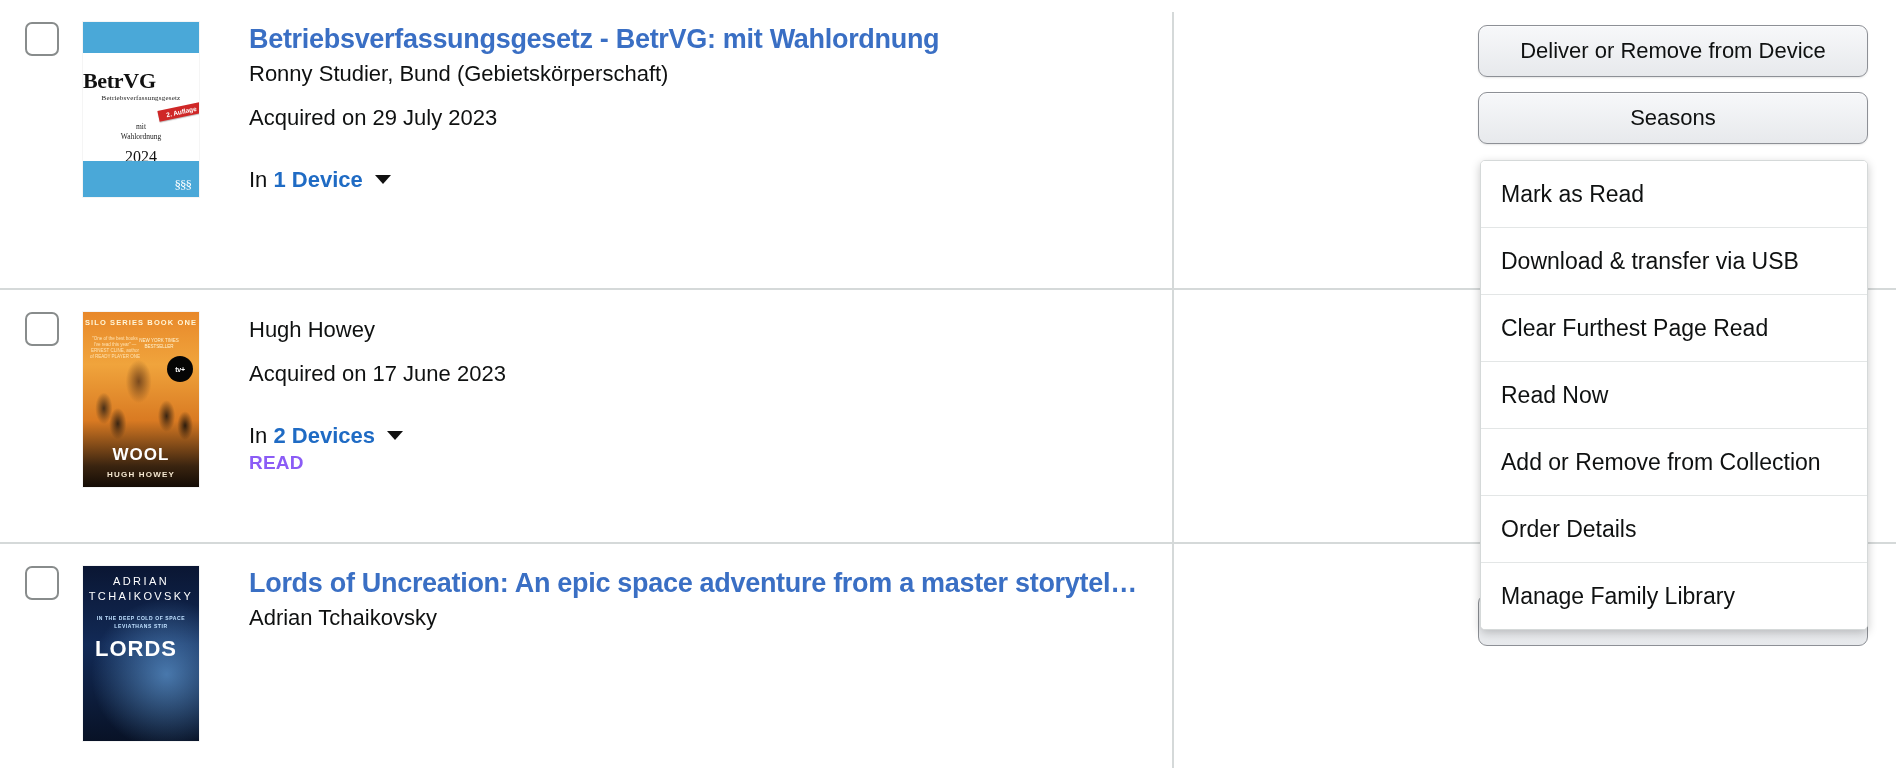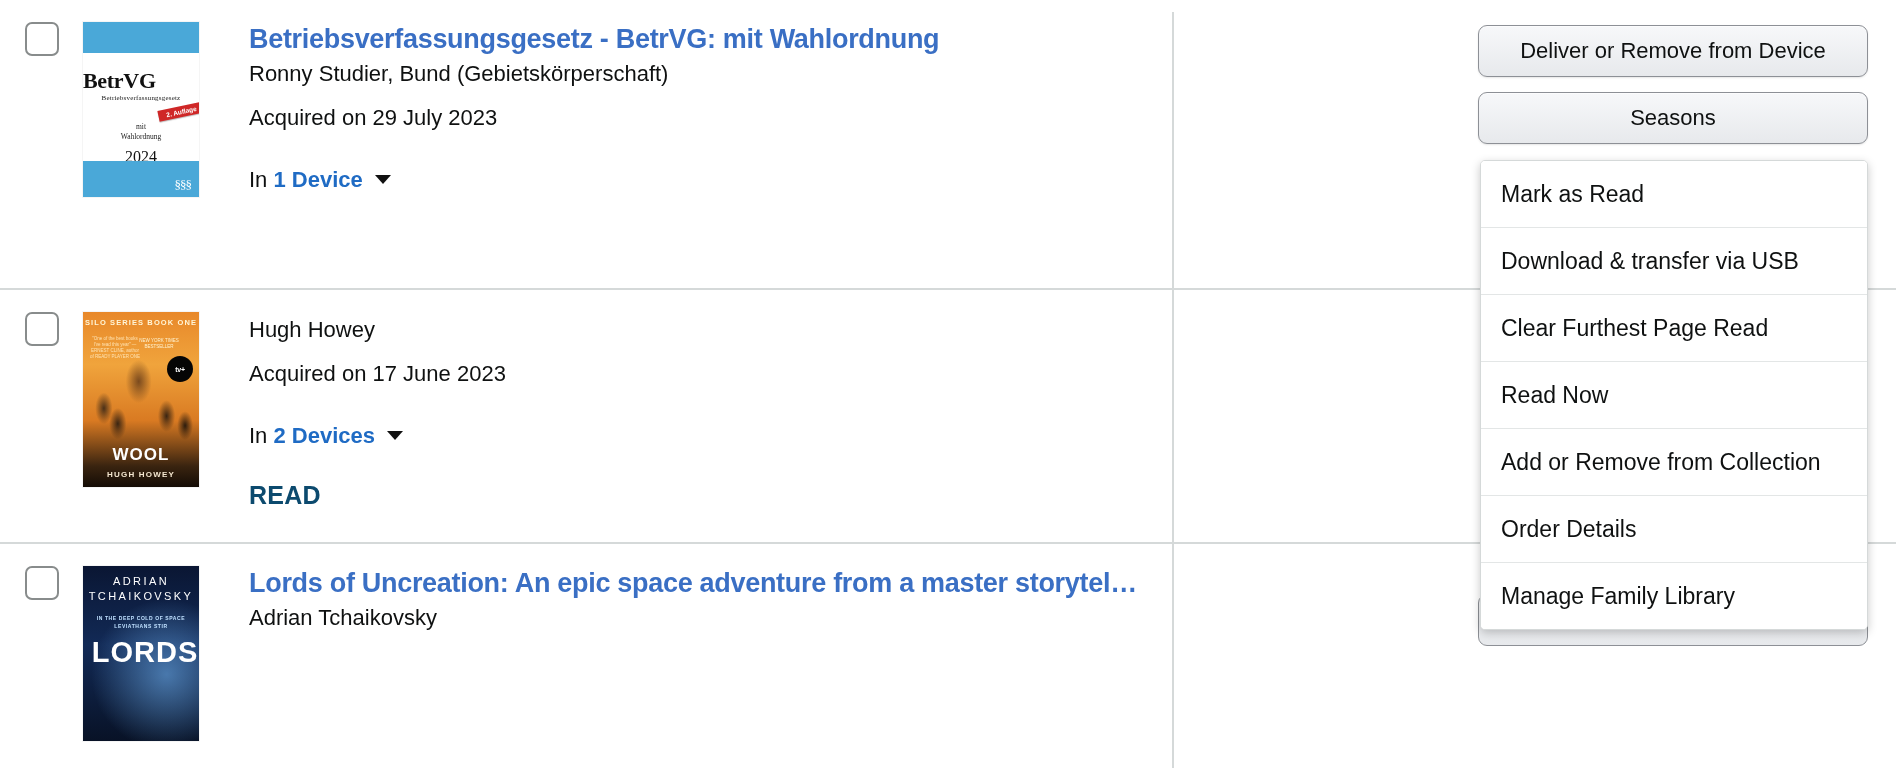--- a/index.html
+++ b/index.html
@@ -203,23 +203,23 @@
     line-height: 15px;
     font-family: "Liberation Sans", sans-serif;
   }
   .lords-tag {
     position: absolute; left: 0; top: 48px; width: 100%;
     text-align: center; color: #bfe0ff;
     font-size: 5px; line-height: 8px; letter-spacing: .6px;
     font-weight: 700;
   }
   .lords-bigtitle {
-    position: absolute; left: 4px; top: 70px; width: 100%;
-    text-align: center; color: #ffffff;
-    font-size: 29px; font-weight: 700; letter-spacing: 1px;
+    position: absolute; left: 12px; top: 70px; width: 100%;
+    color: #ffffff;
+    font-size: 22px; font-weight: 700; letter-spacing: 1px;
   }
 
   
   .info {
     flex: 1 1 auto;
     padding-top: 22px;
     min-width: 0;
     padding-right: 24px;
     max-width: 935px;
   }
@@ -261,25 +261,25 @@
   .caret {
     display: inline-block;
     margin-left: 6px;
     border-left: 8px solid transparent;
     border-right: 8px solid transparent;
     border-top: 9px solid #111;
     vertical-align: 3px;
     cursor: pointer;
   }
   .readbadge {
-    font-size: 25px;
+    font-size: 19px;
     font-weight: 700;
     letter-spacing: 0.2px;
-    color: #0c4a6e;
-    margin-top: 30px;
+    color: #8b5cf6;
+    margin-top: 1px;
   }
 
   
   .col-divider {
     position: absolute;
     top: 12px;
     bottom: 12px;
     left: 1172px;
     width: 2px;
     background: #d5d9d9;

